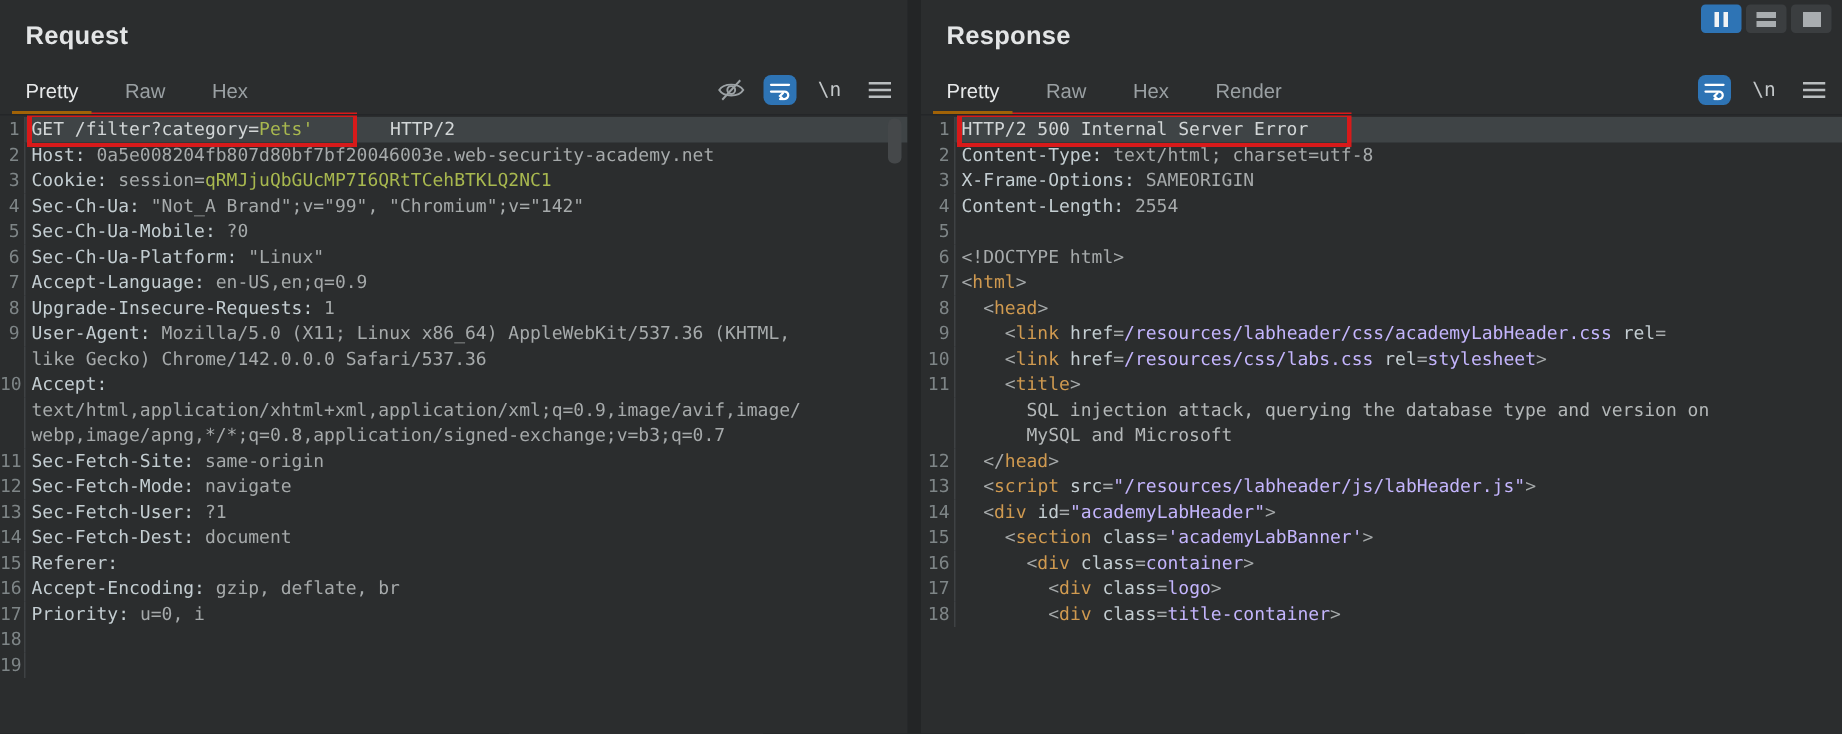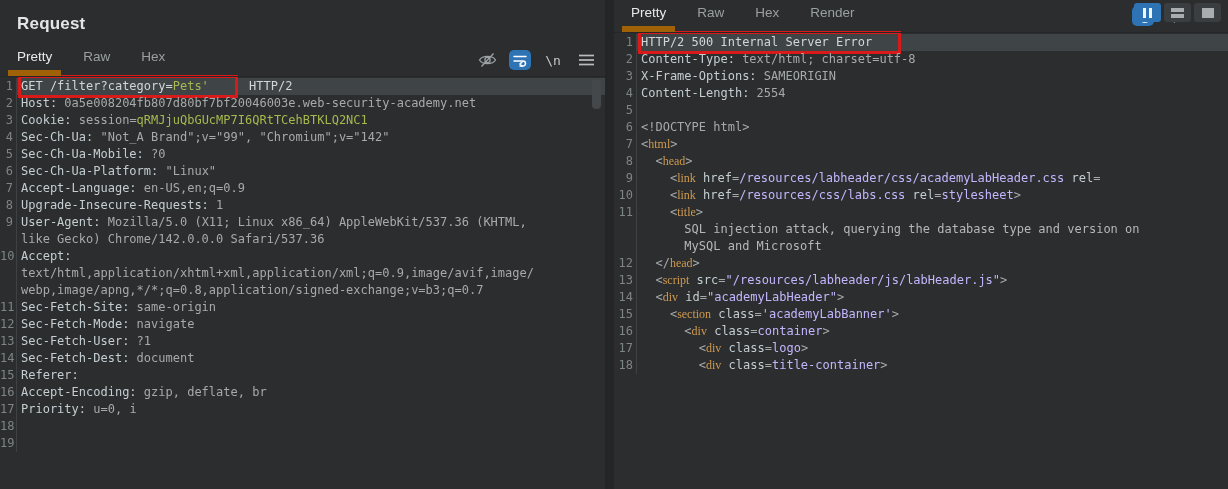--- a/index.html
+++ b/index.html
@@ -12,21 +12,21 @@
   .divider { width:9px; background:#232526; }
   .panel.right { flex:1; }
 
   .phead { height:44px; padding:14px 0 0 17px; }
   .phead h1 { font-size:17px; font-weight:700; color:#e3e5e6; letter-spacing:.2px; }
 
   .tabbar { height:33px; position:relative; display:flex; align-items:flex-end;
             border-bottom:1px solid #242628; }
   .tabs { padding-left:8px; display:flex; }
   .tab { font-size:13.5px; color:#9aa0a3; padding:0 9px 8px 9px; margin-right:13px; cursor:default; }
-  .tab.active { color:#e7e9ea; border-bottom:6px solid #a16207; padding-bottom:6px; }
+  .tab.active { color:#e7e9ea; border-bottom:2px solid #a16207; padding-bottom:6px; }
 
   .tools { position:absolute; right:8px; bottom:6px; display:flex; align-items:center; }
   .tool { margin-left:11px; display:inline-flex; align-items:center; justify-content:center;
           width:22px; height:20px; }
   .tool.btnblue { background:#2e74b5; border-radius:5px; }
   .tool.nl { font-family:"DejaVu Sans Mono", monospace; font-size:13px; color:#c3c7c9; }
 
   .editor { font-family:"DejaVu Sans Mono", monospace; font-size:12px; line-height:17px;
             padding-top:1px; }
   .crow { display:flex; height:17px; white-space:pre; }
@@ -34,26 +34,26 @@
         padding-right:3px; }
   .gw-sm .ln { width:17px; }
   .gw-lg .ln { width:23px; }
   .code { flex:1 1 auto; padding-left:4px; }
   .crow.cur .code { background:#3f4446; }
 
   .c-w   { color:#d2d6d7; }
   .c-n   { color:#c4ced2; }
   .c-v   { color:#a6aaab; }
   .c-hl  { color:#a8b84f; }
-  .c-tag { color:#d09a50;font-family:Liberation Serif, serif; }
+  .c-tag { color:#d09a50; }
   .c-val { color:#c4b5fd; }
   .c-txt { color:#b4b8b9; }
 
   .redbox { display:inline-block; box-shadow:0 0 0 3px #d81a1a;
-            padding-right:26px; margin-right:7px; }
+            padding-right:26px; margin-right:18px; }
 
   .scroll-thumb { position:absolute; top:79px; right:4px; width:9px; height:30px;
                   background:#45484a; border-radius:4px; }
 
   .winctl { position:absolute; top:3px; right:7px; display:flex; z-index:5; }
   .winbtn { width:27px; height:19px; border-radius:3px; background:#3b3e40; margin-left:3px;
             display:flex; align-items:center; justify-content:center; }
   .winbtn.blue { background:#2e74b5; }
   .pausebars { display:flex; }
   .pausebars i { display:block; width:3px; height:10px; background:#f2f4f5; margin:0 1.5px; }
@@ -140,20 +140,23 @@
       <span class="winbtn">
         <span class="rowbars">
             <i></i>
             <i></i>
           </span>
       </span>
       <span class="winbtn">
         <span class="sq"></span>
       </span>
     </div>
+    <div class="phead">
+      <h1>Response</h1>
+    </div>
     <div class="tabbar">
       <nav class="tabs">
           <span class="tab active">Pretty</span>
           <span class="tab">Raw</span>
           <span class="tab">Hex</span>
           <span class="tab">Render</span>
         </nav>
       <div class="tools">
         <span class="tool btnblue">
           <svg width="16" height="14" viewBox="0 0 16 14" fill="none" stroke="#ffffff" stroke-width="1.5" stroke-linecap="round">

